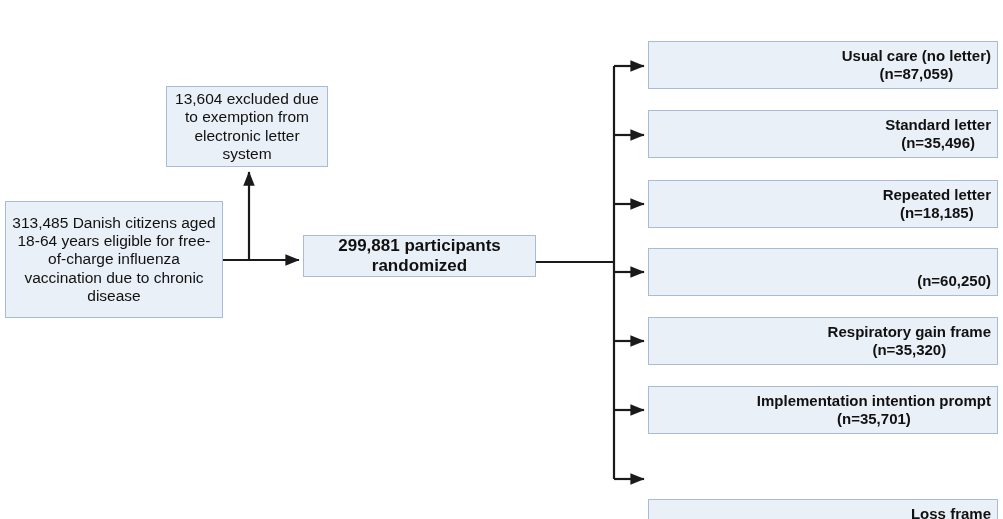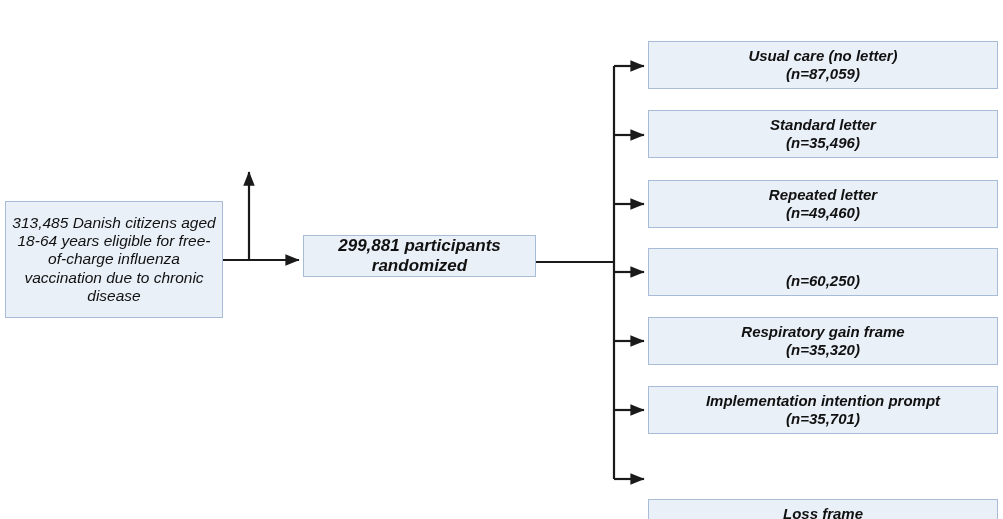--- a/index.html
+++ b/index.html
@@ -27,26 +27,25 @@
     height: 519px;
     pointer-events: none;
   }
   .node {
     position: absolute;
     box-sizing: border-box;
     background: #eaf0f8;
     border: 1px solid #a8bcd8;
     display: flex;
     align-items: center;
-    justify-content: center;
+    justify-content: flex-end;
     text-align: center;
     color: #111111;
     line-height: 1.18;
     padding: 20px 6px;
-    font-style: italic;
   }
   .node .txt {
     display: block;
     white-space: pre-line;
   }
   
   #node-eligible {
     left: 5px;
     top: 201px;
     width: 218px;
@@ -117,34 +116,37 @@
     <path d="M614,272 L644,272" stroke="#1a1a1a" stroke-width="2.2" fill="none" marker-end="url(#arrow)"></path>
     <path d="M614,341 L644,341" stroke="#1a1a1a" stroke-width="2.2" fill="none" marker-end="url(#arrow)"></path>
     <path d="M614,410 L644,410" stroke="#1a1a1a" stroke-width="2.2" fill="none" marker-end="url(#arrow)"></path>
     <path d="M614,479 L644,479" stroke="#1a1a1a" stroke-width="2.2" fill="none" marker-end="url(#arrow)"></path>
   </svg>
 
   <div class="node" id="node-eligible">
     <span class="txt">313,485 Danish citizens aged 18-64 years eligible for free-of-charge influenza vaccination due to chronic disease</span>
   </div>
 
+  <div class="node" id="node-excluded">
+    <span class="txt">13,604 excluded due to exemption from electronic letter system</span>
+  </div>
 
   <div class="node" id="node-randomized">
     <span class="txt">299,881 participants randomized</span>
   </div>
 
 
   <div class="node arm" id="arm-0" style="top:41px;">
     <span class="txt"><span>Usual care (no letter)</span><br><span>(n=87,059)</span></span>
   </div>
   <div class="node arm" id="arm-1" style="top:110px;">
     <span class="txt"><span>Standard letter</span><br><span>(n=35,496)</span></span>
   </div>
   <div class="node arm" id="arm-2" style="top:180px;">
-    <span class="txt"><span>Repeated letter</span><br><span>(n=49,460)</span></span>
+    <span class="txt"><span>Repeated letter</span><br><span>(n=18,185)</span></span>
   </div>
   <div class="node arm" id="arm-3" style="top:248px;">
     <span class="txt"><br><span>(n=60,250)</span></span>
   </div>
   <div class="node arm" id="arm-4" style="top:317px;">
     <span class="txt"><span>Respiratory gain frame</span><br><span>(n=35,320)</span></span>
   </div>
   <div class="node arm" id="arm-5" style="top:386px;">
     <span class="txt"><span>Implementation intention prompt</span><br><span>(n=35,701)</span></span>
   </div>

